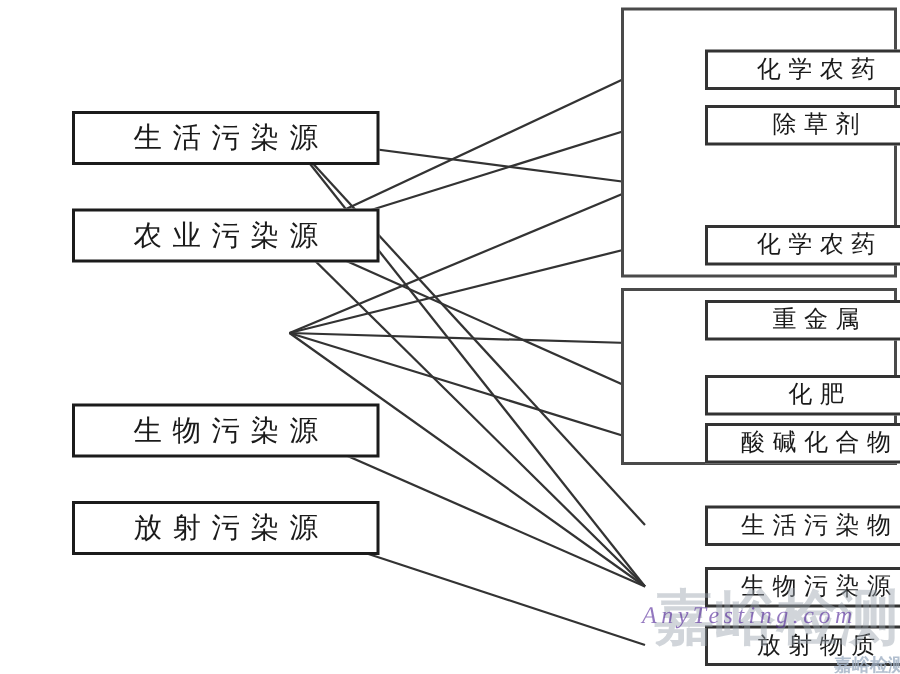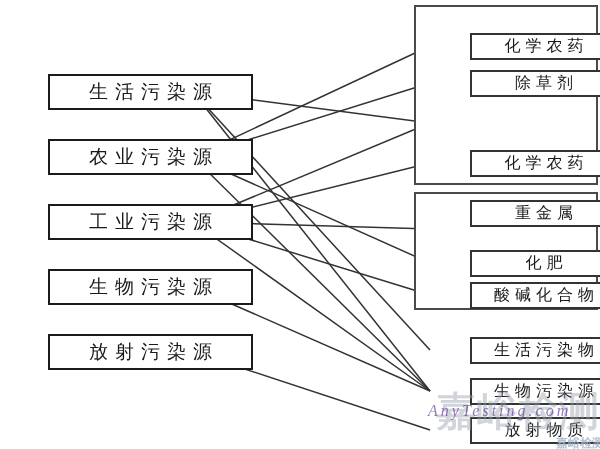--- a/index.html
+++ b/index.html
@@ -64,21 +64,20 @@
       <line x1="193" y1="222" x2="430" y2="163" stroke="#333333" stroke-width="1.5"></line>
       <line x1="193" y1="222" x2="430" y2="229" stroke="#333333" stroke-width="1.5"></line>
       <line x1="193" y1="222" x2="430" y2="295" stroke="#333333" stroke-width="1.5"></line>
       <line x1="193" y1="222" x2="430" y2="391" stroke="#333333" stroke-width="1.5"></line>
       <line x1="193" y1="287" x2="430" y2="391" stroke="#333333" stroke-width="1.5"></line>
       <line x1="193" y1="352" x2="430" y2="430" stroke="#333333" stroke-width="1.5"></line>
     </svg>
 
   <div class="box src" style="top:74px">生活污染源</div>
   <div class="box src" style="top:139px">农业污染源</div>
-  <div class="box src" style="top:204px">工业污染源</div>
   <div class="box src" style="top:269px">生物污染源</div>
   <div class="box src" style="top:334px">放射污染源</div>
 
   <div class="grp" style="top:5px;height:180px"></div>
   <div class="grp-title" style="left:414px;top:9px;width:184px">有机农药</div>
   <div class="box tgt" style="top:33px">化学农药</div>
   <div class="box tgt" style="top:70px">除草剂</div>
   <div class="box tgt" style="top:150px">化学农药</div>
 
   <div class="grp" style="top:192px;height:118px"></div>

